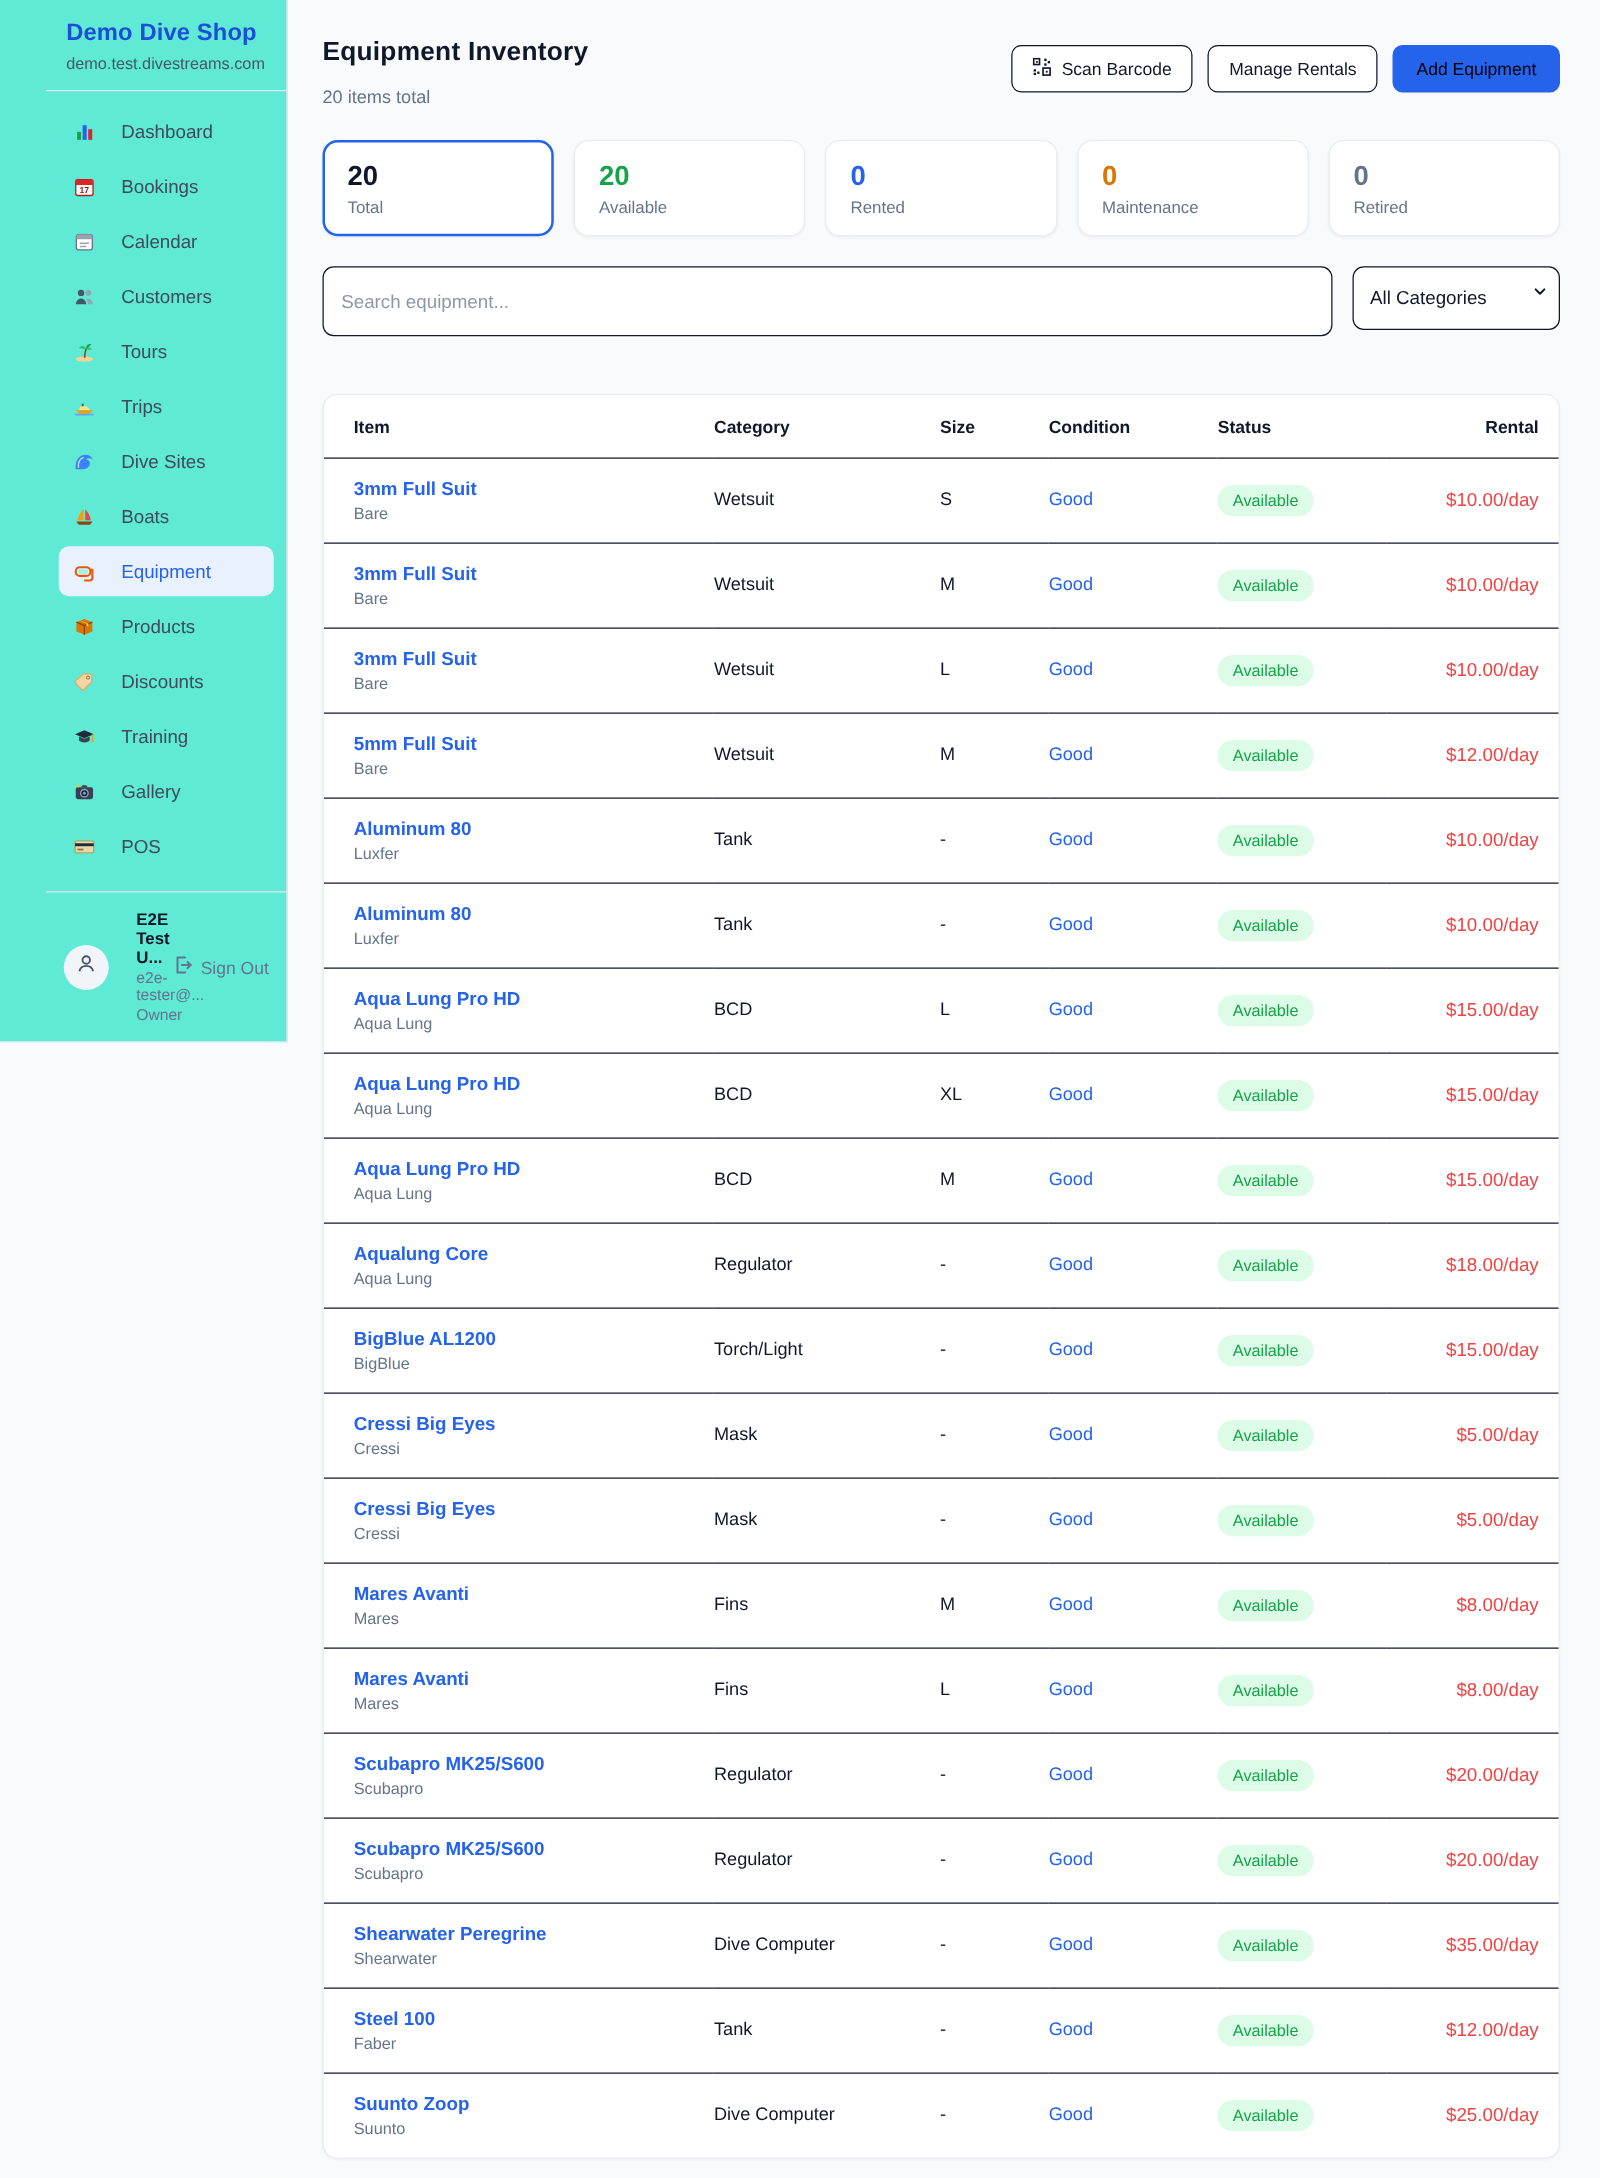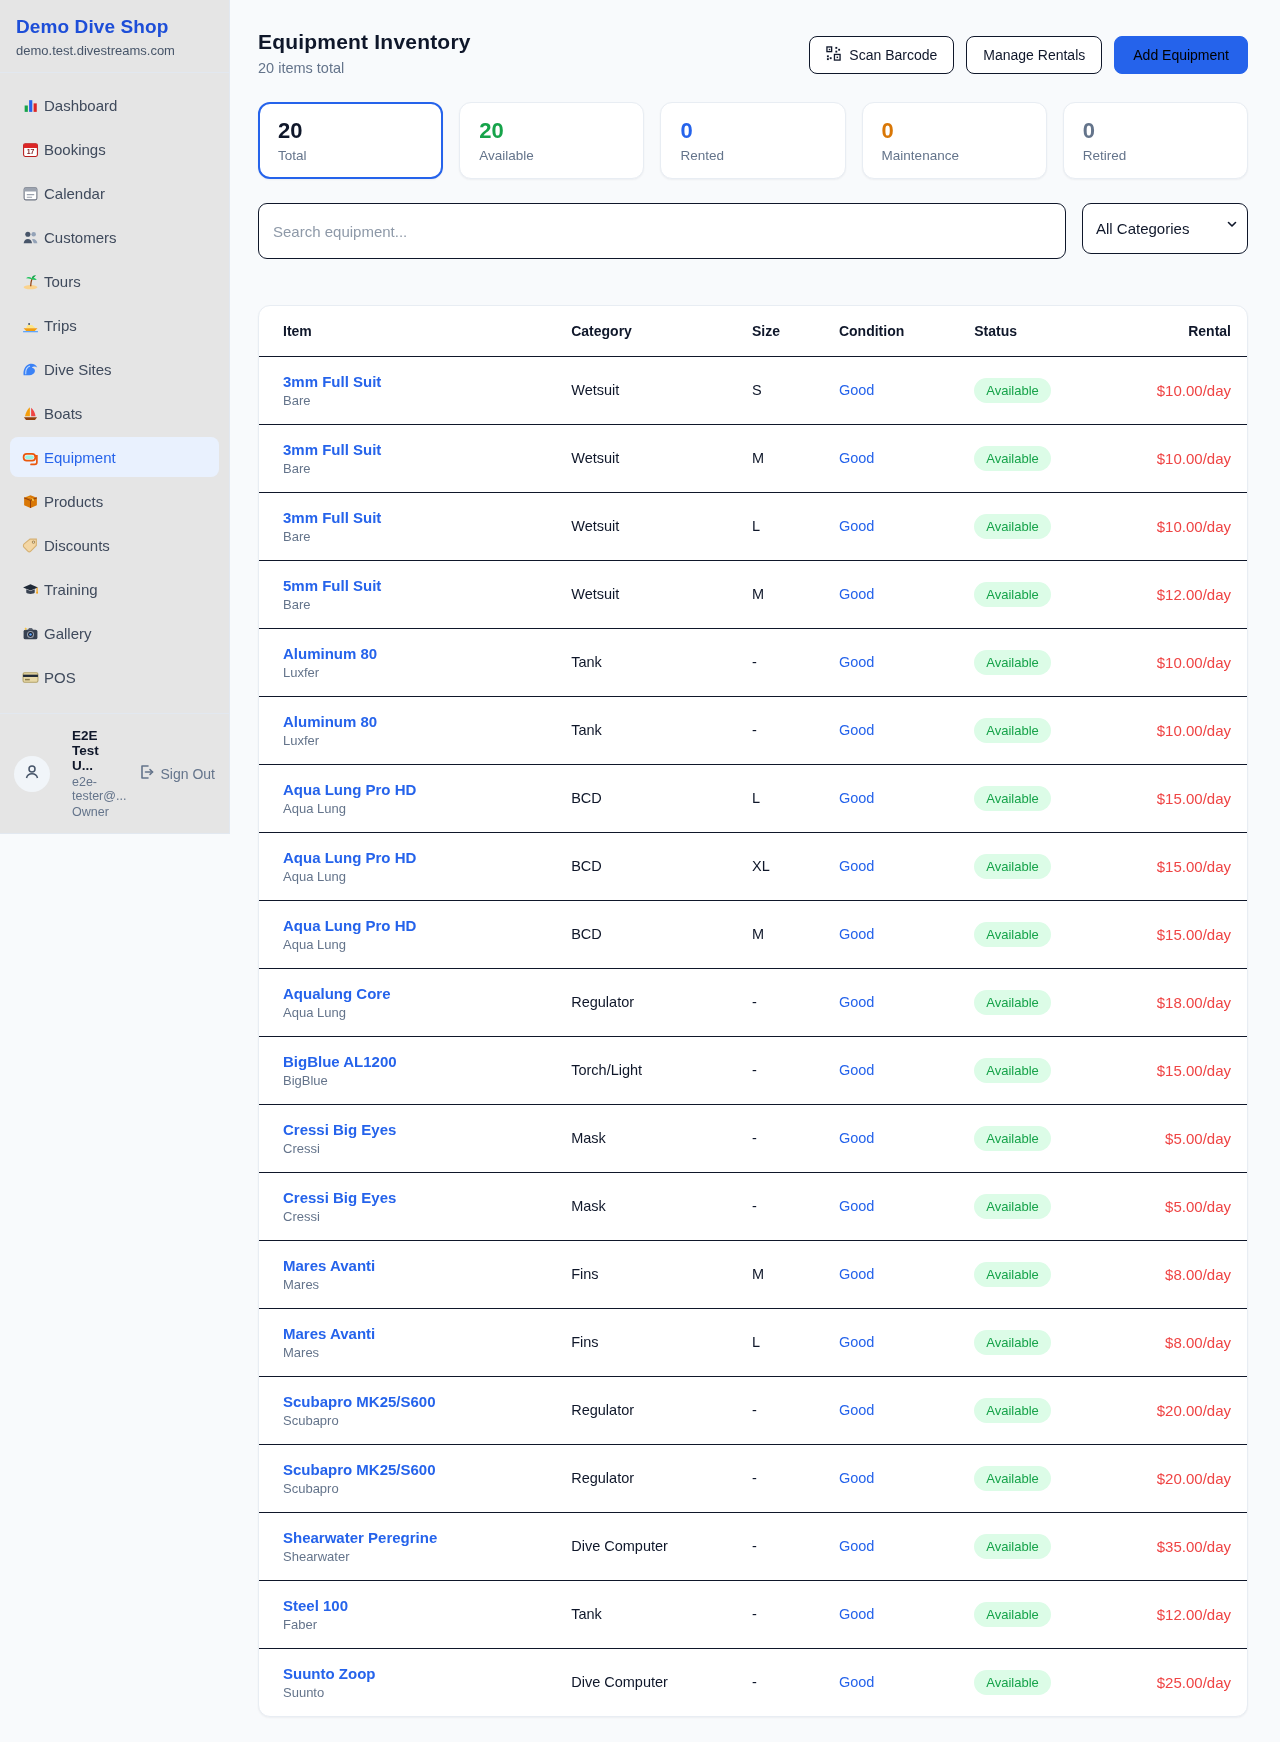--- a/index.html
+++ b/index.html
@@ -8,47 +8,47 @@
     font-family:"Liberation Sans", sans-serif;
     background:#f8fafc;
     color:#0f172a;
     height:1742px;
     overflow:hidden;
   }
   .app { display:flex; width:1280px; height:1742px; }
 
   
   aside { width:230px; flex:0 0 230px; display:flex; flex-direction:column; }
-  .sidebar-card { background:#e5e5e5; border-right:1px solid #e2e8f0; border-bottom:1px solid #e2e8f0; }
+  .sidebar-card { background:#5eead4; border-right:1px solid #e2e8f0; border-bottom:1px solid #e2e8f0;padding-left:37px; }
   .sidebar-fill { flex:1; background:#f8fafc; }
   .brand { padding:16px 16px 14px 16px; }
   .brand-name { color:#1d4ed8; font-size:19px; font-weight:700; letter-spacing:.1px; }
   .brand-domain { margin-top:5px; color:#475569; font-size:13px; }
   .divider { height:1px; background:#e2e8f0; }
   nav { padding:12px 10px; }
-  .nav-item { display:flex; align-items:center; gap:5px; height:40px; margin-bottom:4px;
+  .nav-item { display:flex; align-items:center; gap:21px; height:40px; margin-bottom:4px;
               padding:0 12px; border-radius:8px; color:#3f4a5c; font-size:15px; cursor:pointer; }
   .nav-item.active { background:#e9f1fe; color:#2563eb; font-weight:500; }
   .nav-icon { width:17px; height:17px; display:inline-flex; align-items:center; justify-content:center; flex:0 0 17px; }
   .nav-icon svg { width:17px; height:17px; }
 
   .user-row { display:flex; align-items:center; gap:22px; padding:14px 14px; }
   .avatar { width:36px; height:36px; border-radius:50%; background:#f1f5f9; display:flex;
             align-items:center; justify-content:center; flex:0 0 36px; }
   .user-meta { flex:1; min-width:0; }
   .user-name { font-size:13.5px; font-weight:700; color:#0f172a; }
   .user-email, .user-role { font-size:12.5px; color:#64748b; margin-top:2px; }
   .signout { display:flex; align-items:center; gap:7px; color:#64748b; font-size:14px;
              background:none; border:none; font-family:inherit; cursor:pointer; }
 
   
   main { flex:1; padding:30px 32px 30px 28px; }
   .page-header { display:flex; justify-content:space-between; align-items:flex-start; margin-bottom:26px; }
   .page-title { font-size:21px; font-weight:700; color:#0f172a; letter-spacing:.2px; }
-  .page-subtitle { margin-top:6px; font-size:14.5px; color:#64748b; }
+  .page-subtitle { margin-top:16px; font-size:14.5px; color:#64748b; }
   .actions { display:flex; gap:12px; align-items:flex-start; margin-top:6px; }
   .btn { height:38px; border-radius:8px; font-family:inherit; font-size:14px; cursor:pointer;
          display:inline-flex; align-items:center; gap:8px; }
   .btn-outline { background:#fff; border:1px solid #0f172a; color:#0f172a; padding:0 16px; }
   .btn-primary { background:#2563eb; border:1px solid #2563eb; color:#000000; padding:0 18px; font-weight:500; }
 
   .stats { display:flex; gap:16px; margin-bottom:24px; }
   .stat-card { flex:1; background:#fff; border:1px solid #e8edf3; border-radius:12px;
                padding:15px 19px; box-shadow:0 1px 2px rgba(15,23,42,.05); cursor:pointer; }
   .stat-card.selected { border:2px solid #2563eb; padding:14px 18px; }

